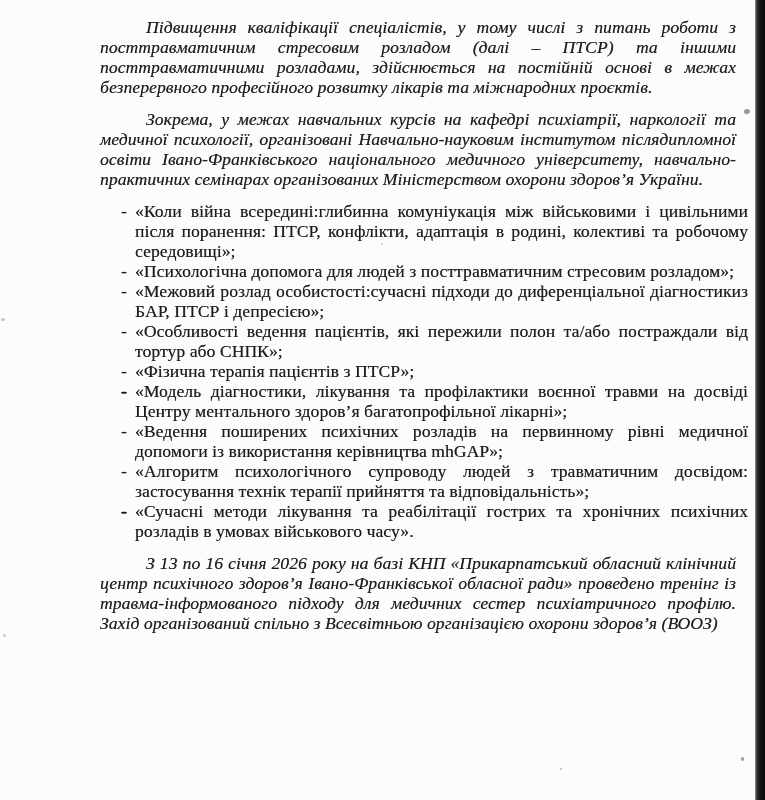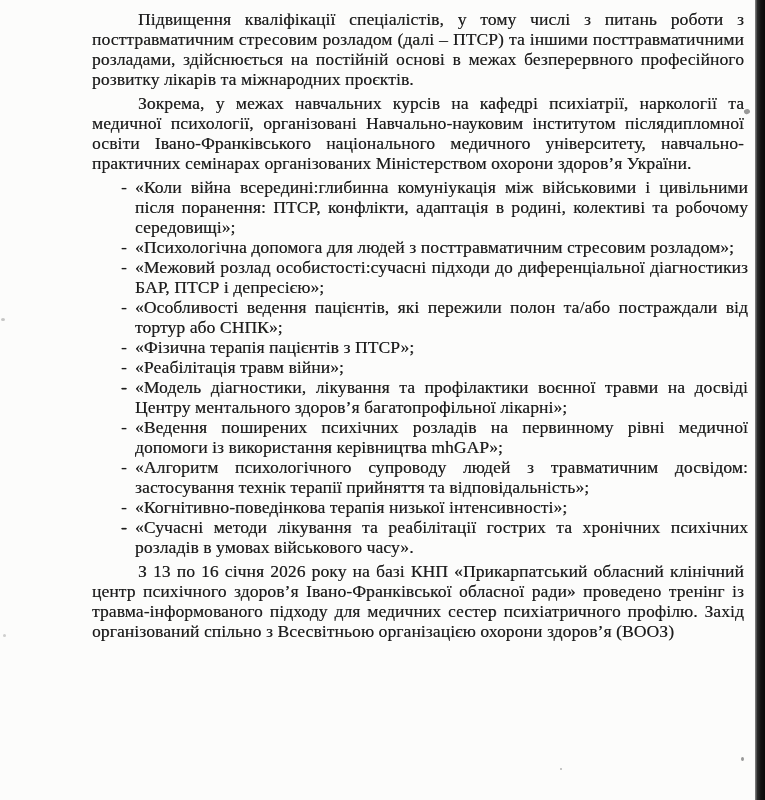--- a/index.html
+++ b/index.html
@@ -21,23 +21,24 @@
   .text-block {
     position: absolute;
     left: 88px;
     top: 5px;
     width: 660px;
     text-align: justify;
     text-shadow: 0.3px 0 0 rgba(10,10,10,0.55);
     letter-spacing: 0.1px;
   }
   p.para {
-    margin: 4px;
+    margin: 12px;
     padding: 0;
     text-indent: 46px;
+    font-style: italic;
   }
   ul.topics {
     list-style: none;
     margin: 0;
     padding: 0;
   }
   li.topic {
     position: relative;
     padding-left: 47px;
     text-align: justify;
@@ -75,26 +76,26 @@
 
     <p class="para">Підвищення кваліфікації спеціалістів, у тому числі з питань роботи з посттравматичним стресовим розладом (далі – ПТСР) та іншими посттравматичними розладами, здійснюється на постійній основі в межах безперервного професійного розвитку лікарів та міжнародних проєктів.</p>
     <p class="para">Зокрема, у межах навчальних курсів на кафедрі психіатрії, наркології та медичної психології, організовані Навчально-науковим інститутом післядипломної освіти Івано-Франківського національного медичного університету, навчально-практичних семінарах організованих Міністерством охорони здоров’я України.</p>
 
     <ul class="topics">
       <li class="topic"><span class="dash">-</span><span>«Коли війна всередині:глибинна комуніукація між військовими і цивільними після поранення: ПТСР, конфлікти, адаптація в родині, колективі та робочому середовищі»;</span></li>
       <li class="topic"><span class="dash">-</span><span>«Психологічна допомога для людей з посттравматичним стресовим розладом»;</span></li>
       <li class="topic"><span class="dash">-</span><span>«Межовий розлад особистості:сучасні підходи до диференціальної діагностикиз БАР, ПТСР і депресією»;</span></li>
       <li class="topic"><span class="dash">-</span><span>«Особливості ведення пацієнтів, які пережили полон та/або постраждали від тортур або СНПК»;</span></li>
       <li class="topic"><span class="dash">-</span><span>«Фізична терапія пацієнтів з ПТСР»;</span></li>
-      <li class="topic"><span class="dash">-</span><span>«Реабілітація травм війни»;</span></li>
+      <li class="topic"><span class="dash">-</span></li>
       <li class="topic"><span class="dash">-</span></li>
       <li class="topic"><span class="dash">-</span><span>«Модель діагностики, лікування та профілактики воєнної травми на досвіді Центру ментального здоров’я багатопрофільної лікарні»;</span></li>
       <li class="topic"><span class="dash">-</span><span>«Ведення поширених психічних розладів на первинному рівні медичної допомоги із використання керівництва mhGAP»;</span></li>
       <li class="topic"><span class="dash">-</span><span>«Алгоритм психологічного супроводу людей з травматичним досвідом: застосування технік терапії прийняття та відповідальність»;</span></li>
-      <li class="topic"><span class="dash">-</span><span>«Когнітивно-поведінкова терапія низької інтенсивності»;</span></li>
+      <li class="topic"><span class="dash">-</span></li>
       <li class="topic"><span class="dash">-</span></li>
       <li class="topic"><span class="dash">-</span><span>«Сучасні методи лікування та реабілітації гострих та хронічних психічних розладів в умовах військового часу».</span></li>
     </ul>
 
     <p class="para">З 13 по 16 січня 2026 року на базі КНП «Прикарпатський обласний клінічний центр психічного здоров’я Івано-Франківської обласної ради» проведено тренінг із травма-інформованого підходу для медичних сестер психіатричного профілю. Захід організований спільно з Всесвітньою організацією охорони здоров’я (ВООЗ)</p>
 
   </div>
 
   <div class="scan-strip"></div>
 

